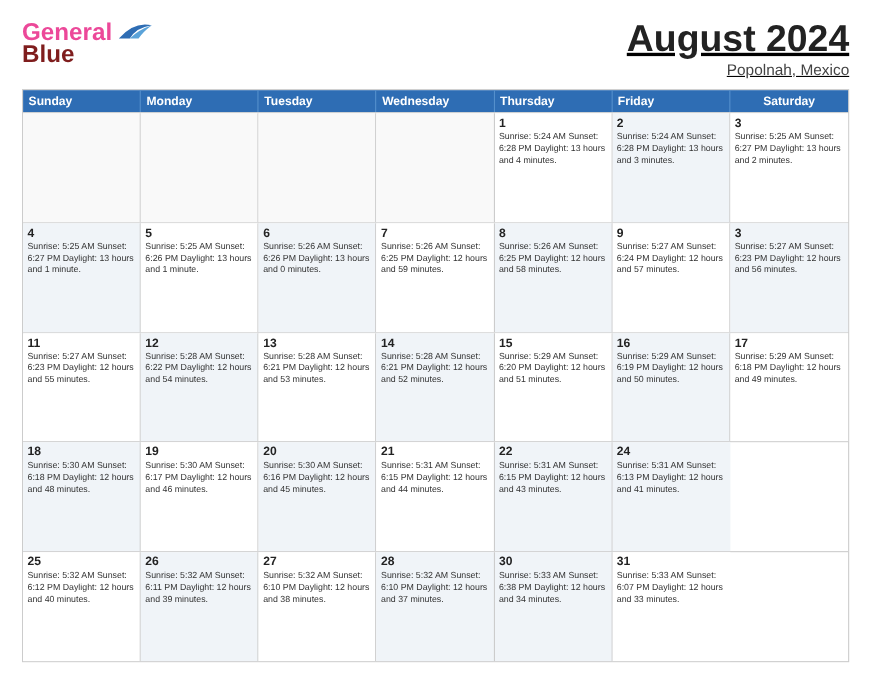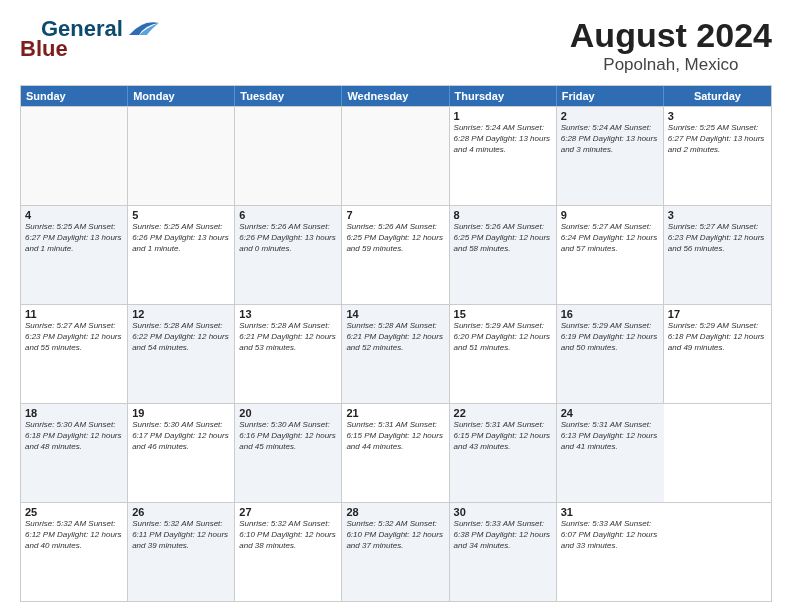--- a/index.html
+++ b/index.html
@@ -22,29 +22,30 @@
       justify-content: space-between;
       align-items: flex-start;
       margin-bottom: 10px;
     }
     .logo {
       display: flex;
       flex-direction: column;
       align-items: flex-start;
     }
     .title-block {
-      text-align: center;
+      text-align: right;
+      text-decoration: underline;
     }
     .month-year {
       font-size: 34px;
       font-weight: bold;
       color: #222;
     }
     .location {
-      font-size: 17px;
+      font-size: 14px;
       color: #444;
     }
     .calendar {
       flex: 1;
       display: flex;
       flex-direction: column;
       border: 1px solid #ccc;
     }
     .cal-header-row {
       display: grid;
@@ -87,32 +88,31 @@
       font-size: 11px;
       font-weight: bold;
       color: #222;
       display: block;
       margin-bottom: 1px;
     }
     .cell-text {
       font-size: 8px;
       color: #333;
       line-height: 1.35;
-      font-style: italic;
     }
   </style>
 </head>
 <body>
 
 <div class="page">
   <div class="header">
     <div class="logo">
       <div style="display:flex;align-items:center;">
         <span style="font-size:22px;font-weight:bold;color:#1a1a2e;font-family:Arial,sans-serif;">
-          <span style="color:#0c4a6e;margin-left:21px;">General</span>
+          <span style="color:#ec4899;">General</span>
         </span>
         <svg width="36" height="22" viewBox="0 0 36 22" style="margin-left:2px;margin-top:-2px;">
           <path d="M4 18 Q18 2 34 6 Q20 8 14 18 Z" fill="#2e6db4"></path>
           <path d="M14 18 Q22 10 34 6 Q26 12 22 18 Z" fill="#5ba3d9"></path>
         </svg>
       </div>
       <div style="font-size:22px;font-weight:bold;color:#7f1d1d;margin-top:-6px;font-family:Arial,sans-serif;">Blue</div>
     </div>
     <div class="title-block">
       <div class="month-year">August 2024</div>

